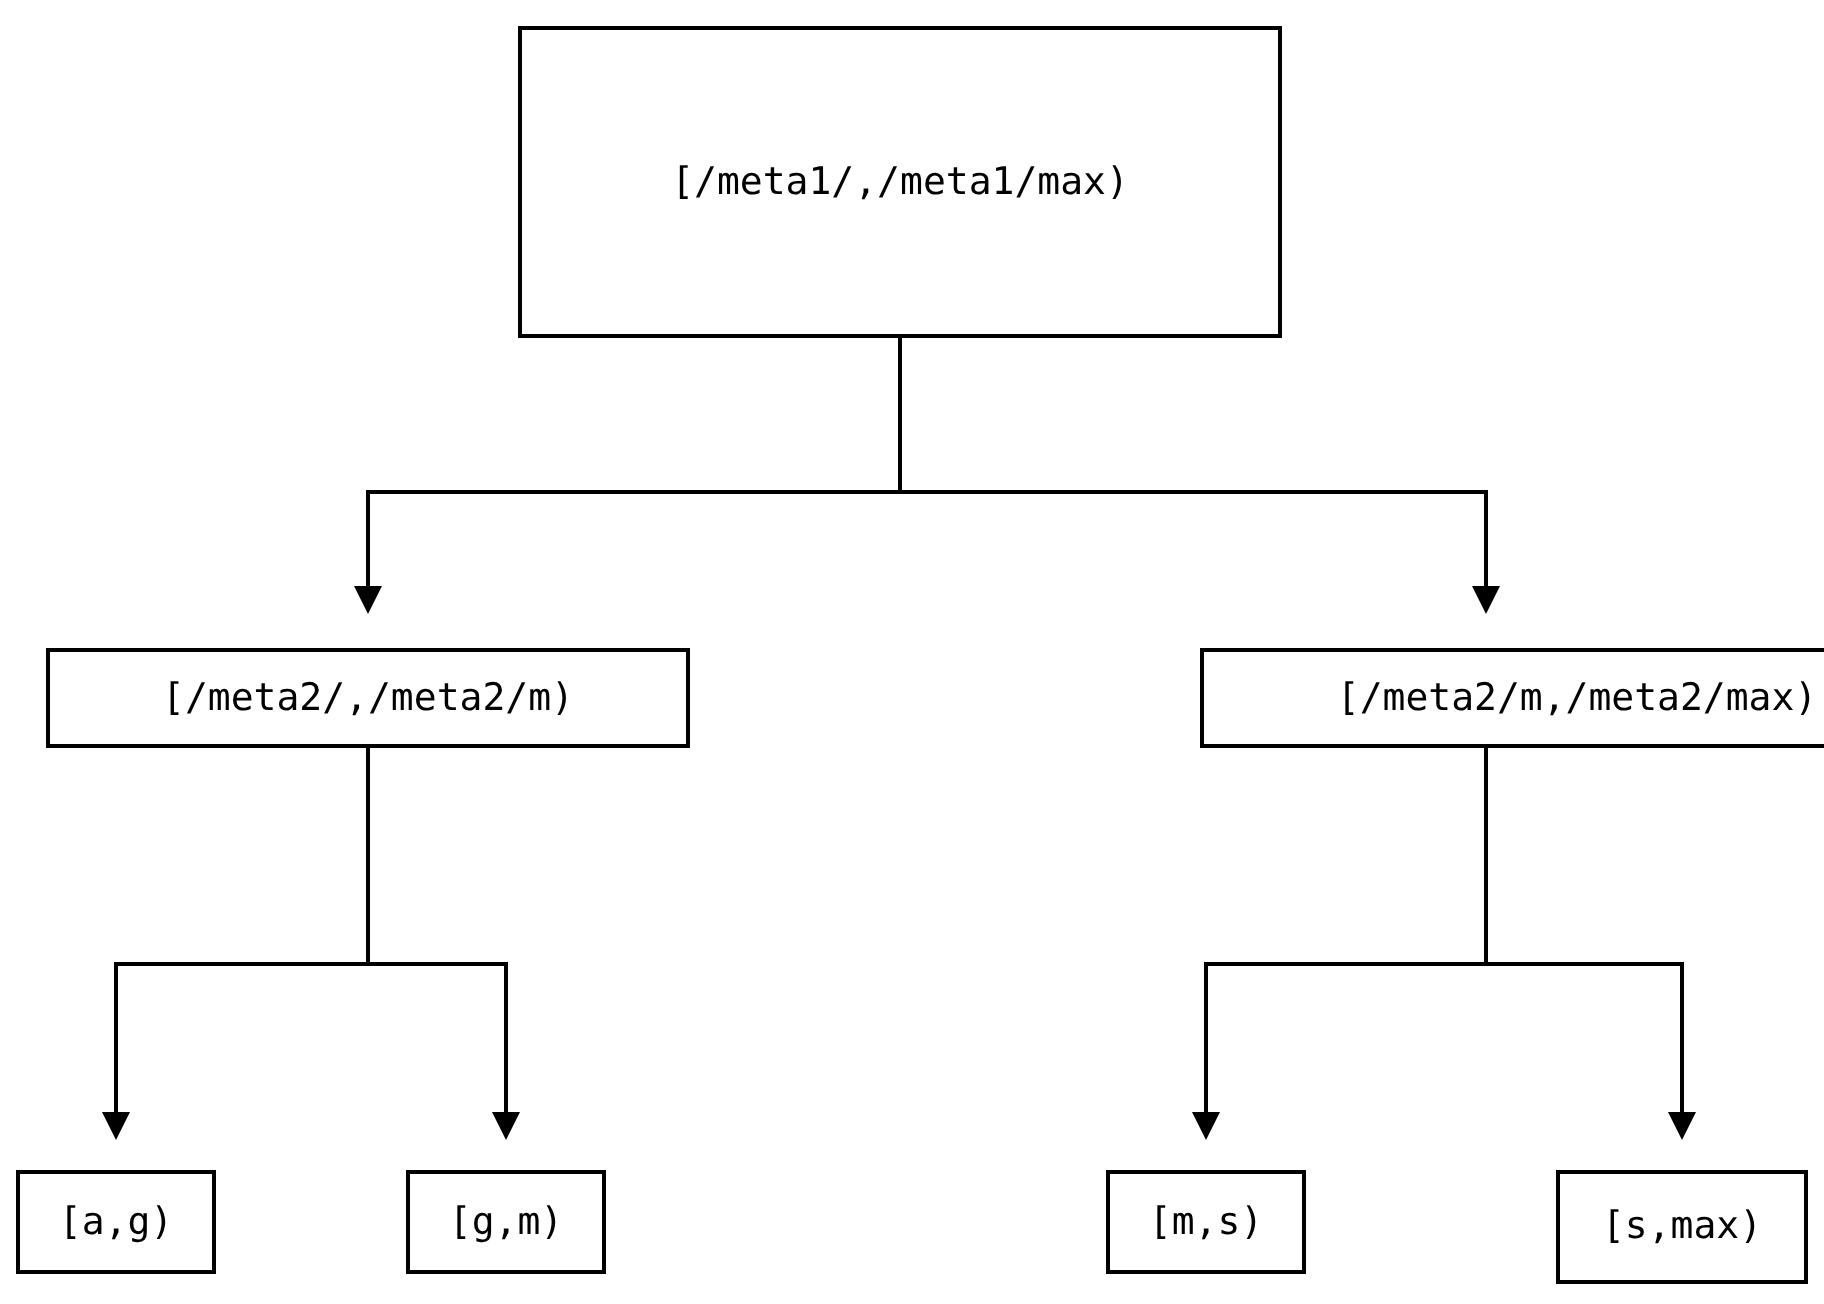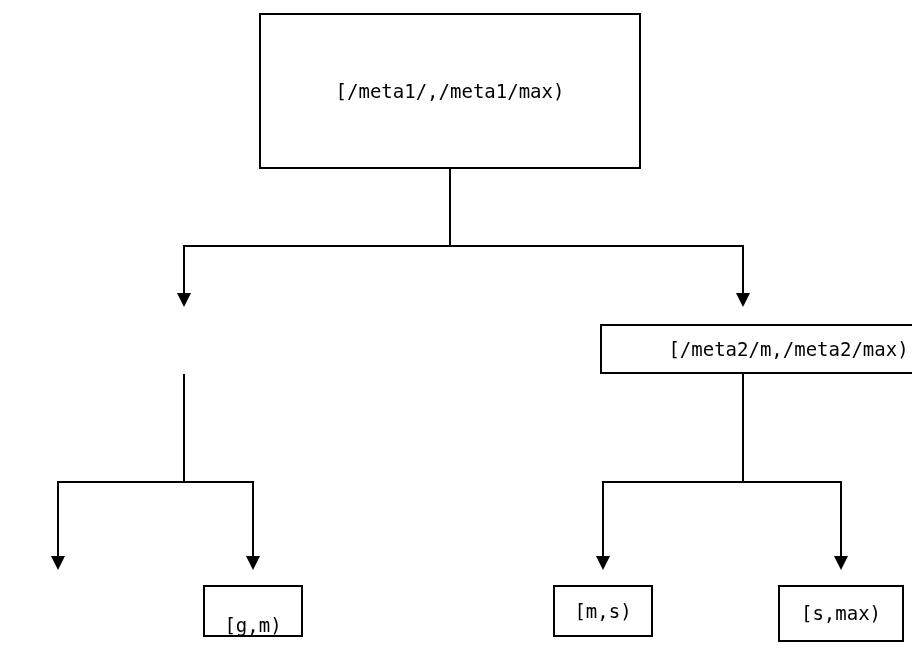--- a/index.html
+++ b/index.html
@@ -56,39 +56,45 @@
     <span>[/meta1/,/meta1/max)</span>
   </div>
 
   <div class="edge-v" style="left:449px; top:169px; height:77px;"></div>
   <div class="edge-h" style="left:183px; top:245px; width:561px;"></div>
   <div class="edge-v" style="left:183px; top:245px; height:48px;"></div>
   <div class="edge-v" style="left:742px; top:245px; height:48px;"></div>
   <div class="arrow-down" style="left:177px; top:293px;"></div>
   <div class="arrow-down" style="left:736px; top:293px;"></div>
 
+  <div class="node" style="left:23px; top:324px; width:322px; height:50px;">
+    <span>[/meta2/,/meta2/m)</span>
+  </div>
   <div class="node" style="left:600px; top:324px; width:377px; height:50px;">
     <span>[/meta2/m,/meta2/max)</span>
   </div>
 
   <div class="edge-v" style="left:183px; top:374px; height:108px;"></div>
   <div class="edge-h" style="left:57px; top:481px; width:197px;"></div>
   <div class="edge-v" style="left:57px; top:481px; height:75px;"></div>
   <div class="edge-v" style="left:252px; top:481px; height:75px;"></div>
   <div class="arrow-down" style="left:51px; top:556px;"></div>
   <div class="arrow-down" style="left:246px; top:556px;"></div>
 
   <div class="edge-v" style="left:742px; top:374px; height:108px;"></div>
   <div class="edge-h" style="left:602px; top:481px; width:240px;"></div>
   <div class="edge-v" style="left:602px; top:481px; height:75px;"></div>
   <div class="edge-v" style="left:840px; top:481px; height:75px;"></div>
   <div class="arrow-down" style="left:596px; top:556px;"></div>
   <div class="arrow-down" style="left:834px; top:556px;"></div>
 
-  <div class="node" style="left:203px; top:585px; width:100px; height:52px;align-items:flex-end;">
+  <div class="node" style="left:8px; top:585px; width:100px; height:52px;">
+    <span>[a,g)</span>
+  </div>
+  <div class="node" style="left:203px; top:585px; width:100px; height:52px;">
     <span>[g,m)</span>
   </div>
   <div class="node" style="left:553px; top:585px; width:100px; height:52px;">
     <span>[m,s)</span>
   </div>
   <div class="node" style="left:778px; top:585px; width:126px; height:57px;">
     <span>[s,max)</span>
   </div>
 
 </div>

